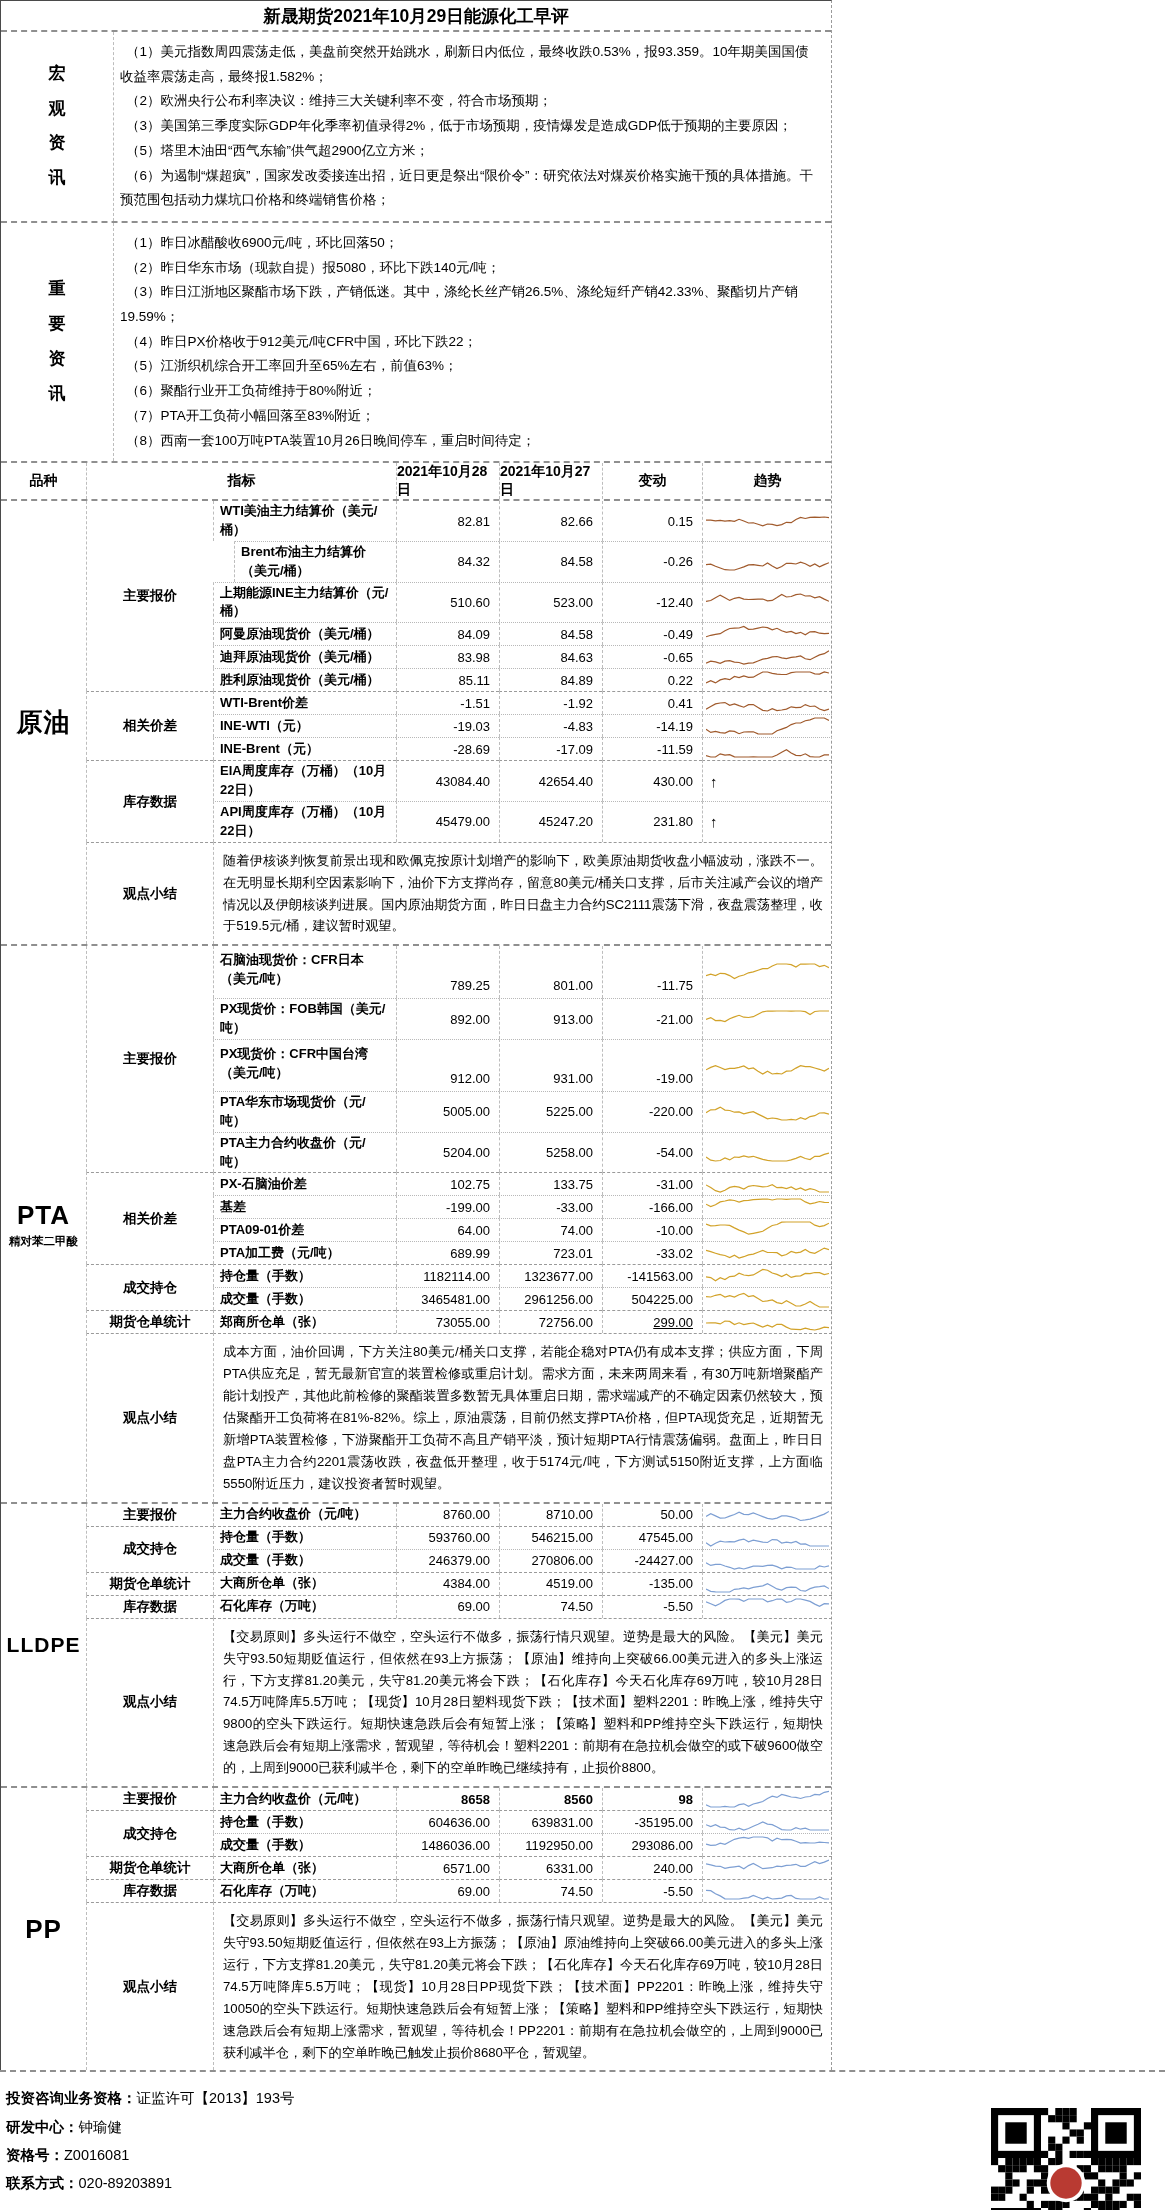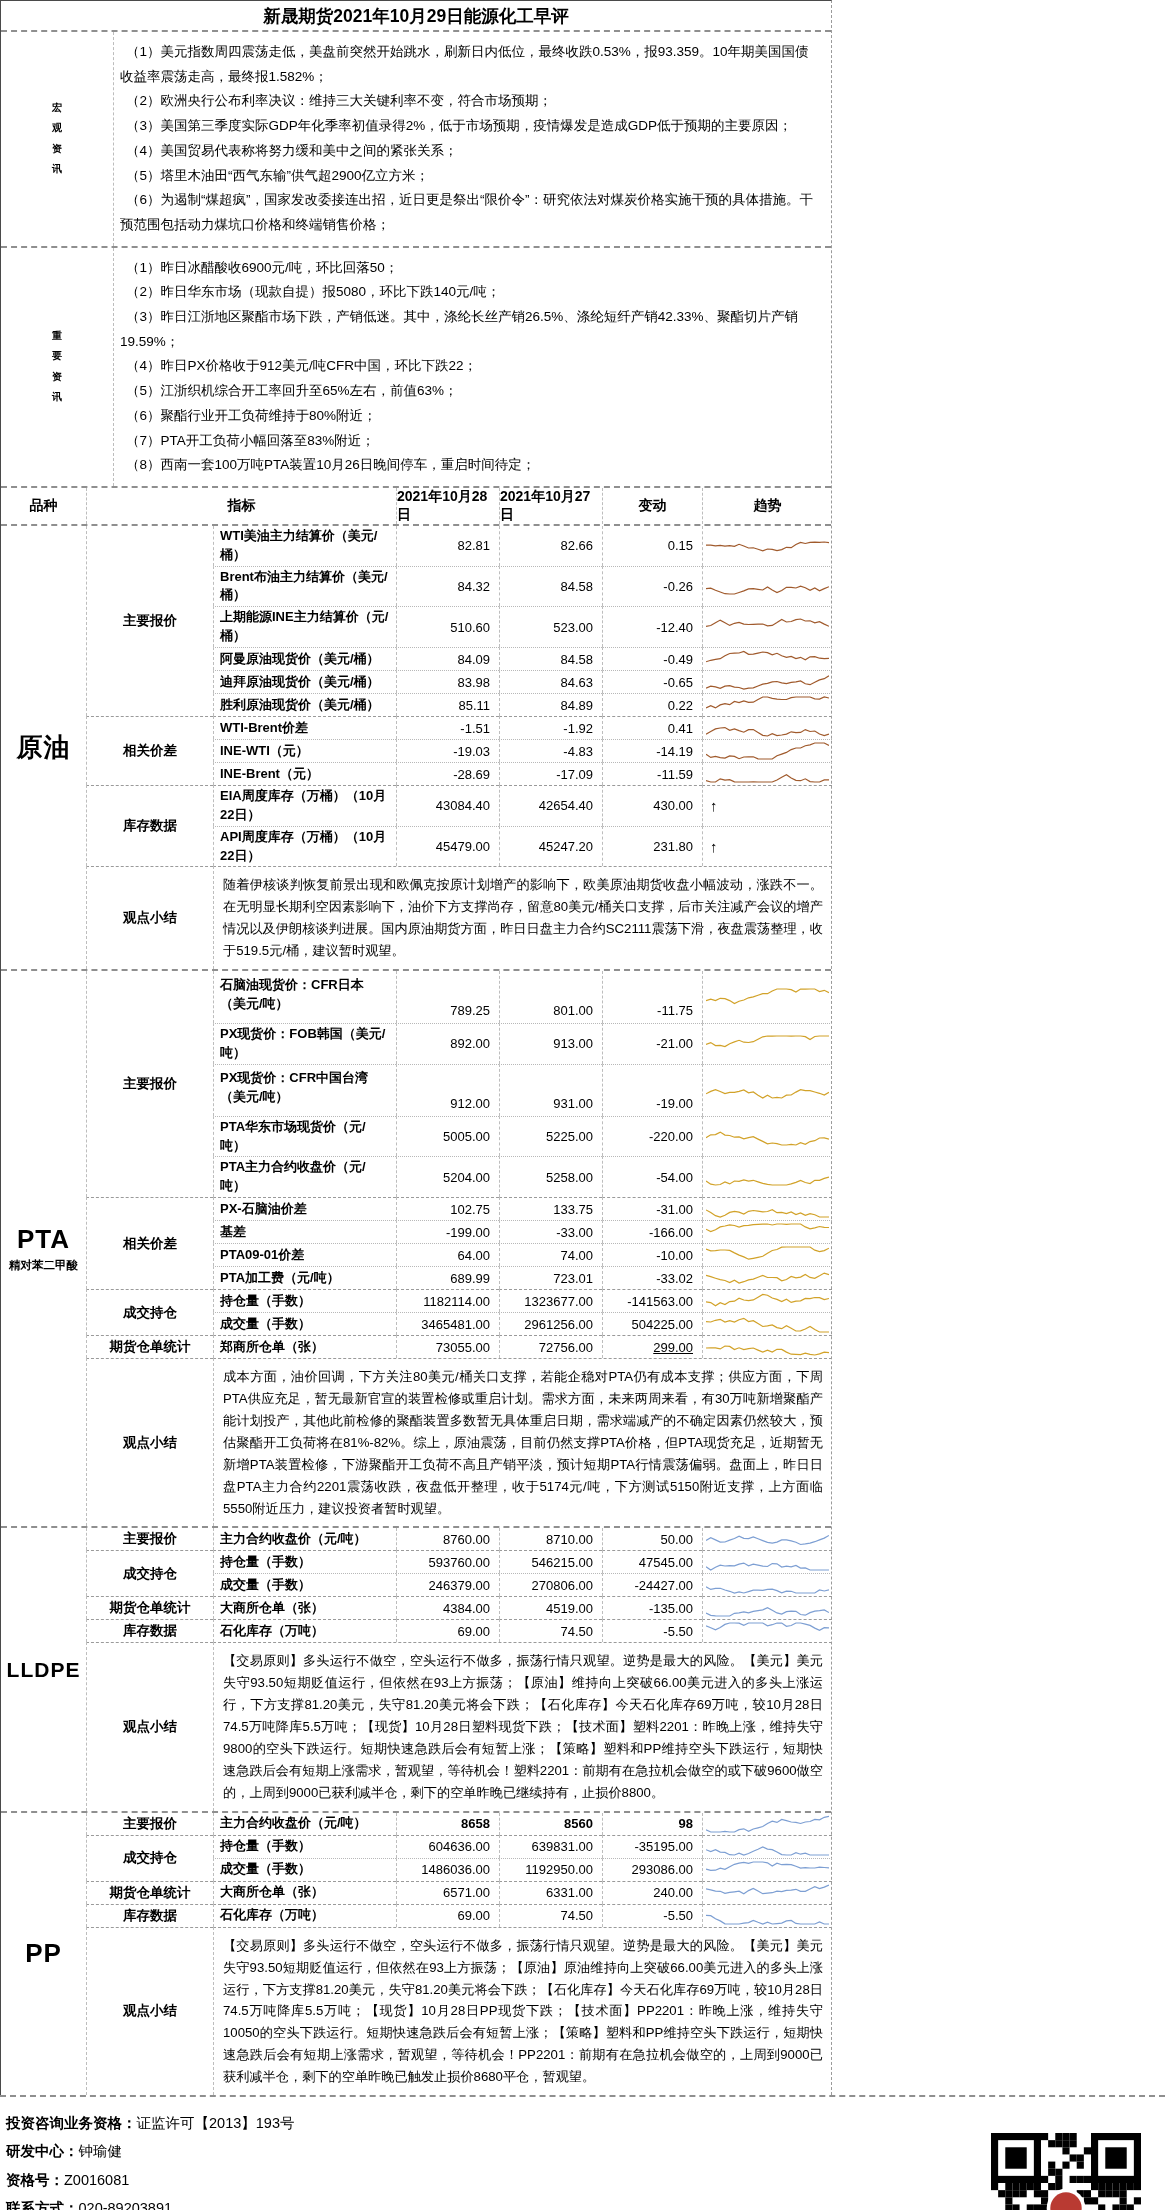--- a/index.html
+++ b/index.html
@@ -3,21 +3,21 @@
 <meta charset="utf-8">
 <style>
   html,body{margin:0;padding:0;background:#fff;}
   .page{width:1165px;height:2210px;overflow:hidden;background:#fff;position:relative;
         font-family:"Liberation Sans","DejaVu Sans",sans-serif;color:#000;}
   .report{width:832px;box-sizing:border-box;border-left:1px solid #4a4a4a;border-top:1px solid #4a4a4a;border-right:1px dashed #9a9a9a;}
   .title{height:29px;display:flex;align-items:center;justify-content:center;font-weight:bold;font-size:17.5px;}
   
   .info-section{display:flex;border-top:2px dashed #8f8f8f;}
   .info-label{width:112px;flex:none;border-right:1px dashed #bdbdbd;display:flex;align-items:center;justify-content:center;}
-  .info-label span{width:1.1em;word-break:break-all;line-height:2.05;font-weight:bold;font-size:10px;text-align:center;display:block;}
+  .info-label span{width:1.1em;word-break:break-all;line-height:2.05;font-weight:bold;font-size:17px;text-align:center;display:block;}
   .info-items{flex:1;padding:8px 10px 8px 6px;}
   .news-item{font-size:13.5px;line-height:1.83;text-indent:6px;}
   
   .thead{display:grid;grid-template-columns:85px 310px 103px 103px 100px 130px;border-top:2px dashed #8f8f8f;}
   .th{display:flex;align-items:center;justify-content:center;font-weight:bold;font-size:14px;min-height:27px;border-left:1px dashed #bdbdbd;}
   .th:first-child{border-left:none;}
   
   .sec{display:grid;grid-template-columns:85px 127px 183px 103px 103px 100px 130px;border-top:2px dashed #8f8f8f;}
   .cell{display:flex;align-items:center;min-height:22px;font-size:13px;padding:1px 6px;box-sizing:border-box;border-left:1px dashed #bdbdbd;}
   .variety{border-left:none;flex-direction:column;justify-content:center;}
@@ -53,21 +53,20 @@
     <div class="title">新晟期货2021年10月29日能源化工早评</div>
 
     <div class="info-section">
       <div class="info-label">
         <span>宏观资讯</span>
       </div>
       <div class="info-items" id="macro-items">
           <div class="news-item">（1）美元指数周四震荡走低，美盘前突然开始跳水，刷新日内低位，最终收跌0.53%，报93.359。10年期美国国债收益率震荡走高，最终报1.582%；</div>
           <div class="news-item">（2）欧洲央行公布利率决议：维持三大关键利率不变，符合市场预期；</div>
           <div class="news-item">（3）美国第三季度实际GDP年化季率初值录得2%，低于市场预期，疫情爆发是造成GDP低于预期的主要原因；</div>
-          <div class="news-item">（4）美国贸易代表称将努力缓和美中之间的紧张关系；</div>
           <div class="news-item">（5）塔里木油田“西气东输”供气超2900亿立方米；</div>
           <div class="news-item">（6）为遏制“煤超疯”，国家发改委接连出招，近日更是祭出“限价令”：研究依法对煤炭价格实施干预的具体措施。干预范围包括动力煤坑口价格和终端销售价格；</div>
         </div>
     </div>
 
     <div class="info-section">
       <div class="info-label">
         <span>重要资讯</span>
       </div>
       <div class="info-items" id="important-items">
@@ -99,21 +98,21 @@
           <div class="cell glabel" style="grid-area: 1 / 2 / span 6;">主要报价</div>
           <div class="cell ind" style="grid-area: 1 / 3;">WTI美油主力结算价（美元/桶）</div>
           <div class="cell val" style="grid-area: 1 / 4;">82.81</div>
           <div class="cell val" style="grid-area: 1 / 5;">82.66</div>
           <div class="cell val" style="grid-area: 1 / 6;">0.15</div>
           <div class="cell trend" style="grid-area: 1 / 7;">
             <svg viewBox="0 0 122 20" preserveAspectRatio="none">
               <polyline points="0.0,9.2 4.7,9.2 9.4,9.8 14.1,9.4 18.8,10.2 23.5,9.7 28.2,10.4 32.8,8.3 37.5,10.0 42.2,12.0 46.9,11.8 51.6,13.3 56.3,14.8 61.0,13.0 65.7,13.4 70.4,14.6 75.1,13.6 79.8,11.3 84.5,11.7 89.2,8.5 93.8,6.4 98.5,7.5 103.2,6.3 107.9,6.2 112.6,6.4 117.3,6.0 122.0,6.7" fill="none" stroke="#a05a2c" stroke-width="1.2"></polyline>
             </svg>
           </div>
-          <div class="cell ind bt-dot" style="grid-area: 2 / 3;">Brent布油主力结算价（美元/桶）</div>
+          <div class="cell ind bt-dot" style="grid-area: 2 / 3; margin-left: 21px;">Brent布油主力结算价（美元/桶）</div>
           <div class="cell val bt-dot" style="grid-area: 2 / 4;">84.32</div>
           <div class="cell val bt-dot" style="grid-area: 2 / 5;">84.58</div>
           <div class="cell val bt-dot" style="grid-area: 2 / 6;">-0.26</div>
           <div class="cell trend bt-dot" style="grid-area: 2 / 7;">
             <svg viewBox="0 0 122 20" preserveAspectRatio="none">
               <polyline points="0.0,12.6 4.7,12.1 9.4,14.3 14.1,16.0 18.8,17.7 23.5,18.0 28.2,18.0 32.8,16.5 37.5,14.9 42.2,12.9 46.9,12.7 51.6,13.4 56.3,14.0 61.0,10.9 65.7,14.0 70.4,16.5 75.1,14.5 79.8,11.3 84.5,11.3 89.2,12.0 93.8,10.2 98.5,11.7 103.2,14.3 107.9,12.0 112.6,14.8 117.3,12.6 122.0,10.7" fill="none" stroke="#a05a2c" stroke-width="1.2"></polyline>
             </svg>
           </div>
           <div class="cell ind bt-dot" style="grid-area: 3 / 3;">上期能源INE主力结算价（元/桶）</div>
           <div class="cell val bt-dot" style="grid-area: 3 / 4;">510.60</div>

